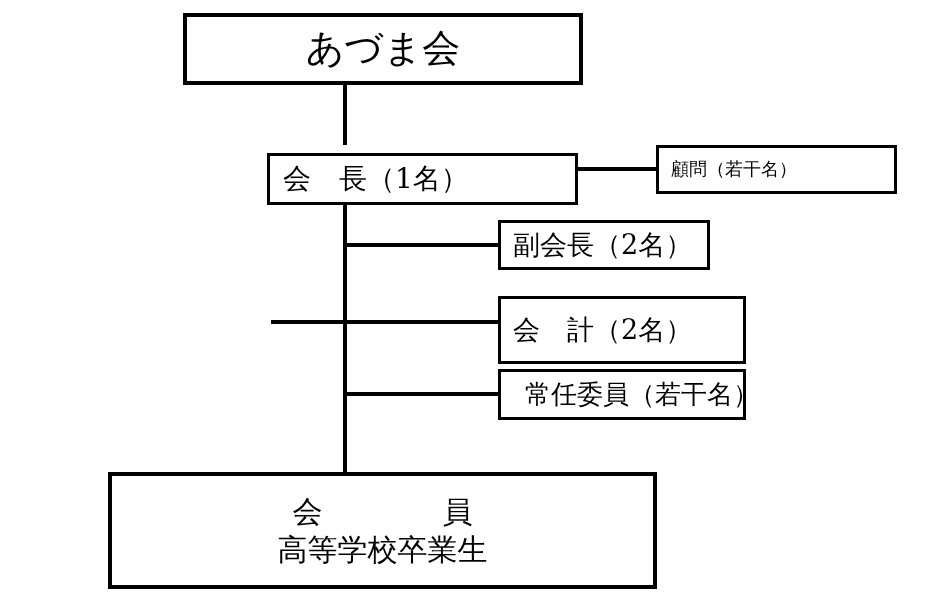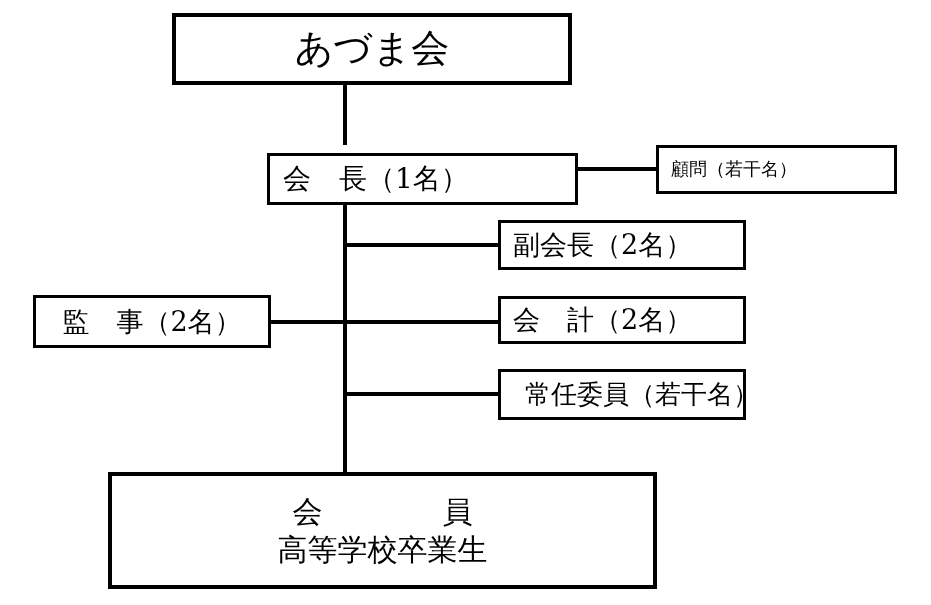--- a/index.html
+++ b/index.html
@@ -29,26 +29,26 @@
   .box.thick { border-width: 4px; }
   .box.center { justify-content: center; }
   .box.left   { justify-content: flex-start; }
 
   .line {
     position: absolute;
     background: #000000;
   }
 
   
-  #box-azuma   { left: 172px; top: 13px;  width: 400px; height: 72px;  font-size: 38px; }
+  #box-azuma   { left: 183px; top: 13px;  width: 400px; height: 72px;  font-size: 38px; }
   #box-kaicho  { left: 267px; top: 145px; width: 311px; height: 52px;  font-size: 28px; padding-left: 13px; margin-top: 8px; }
   #box-komon   { left: 656px; top: 145px; width: 241px; height: 49px;  font-size: 18px; padding-left: 12px; }
-  #box-fuku    { left: 498px; top: 220px; width: 248px; height: 50px;  font-size: 27px; padding-left: 12px; }
+  #box-fuku    { left: 498px; top: 220px; width: 212px; height: 50px;  font-size: 27px; padding-left: 12px; }
   #box-kanji   { left: 33px;  top: 295px; width: 238px; height: 53px;  font-size: 27px; }
-  #box-kaikei  { left: 498px; top: 296px; width: 248px; height: 48px;  font-size: 27px; padding-left: 12px; align-items: center; }
+  #box-kaikei  { left: 498px; top: 296px; width: 248px; height: 68px;  font-size: 27px; padding-left: 12px; align-items: center; }
   #box-jonin   { left: 498px; top: 369px; width: 248px; height: 51px;  font-size: 26px; padding-left: 24px; }
   #box-kaiin   { left: 108px; top: 472px; width: 549px; height: 117px; font-size: 30px; flex-direction: column; justify-content: center; line-height: 1.25; }
 
   
   #line-top-trunk   { left: 343px; top: 85px;  width: 4px;   height: 60px;  }
   #line-main-trunk  { left: 343px; top: 197px; width: 4px;   height: 275px; }
   #line-komon       { left: 578px; top: 167px; width: 78px;  height: 4px;   }
   #line-fuku        { left: 345px; top: 243px; width: 153px; height: 4px;   }
   #line-kanji-kaikei{ left: 271px; top: 320px; width: 227px; height: 4px;   }
   #line-jonin       { left: 345px; top: 392px; width: 153px; height: 4px;   }
@@ -74,23 +74,20 @@
   </div>
 
   <div class="box left" id="box-komon">
     <span>顧問（若干名）</span>
   </div>
 
   <div class="box left" id="box-fuku">
     <span>副会長（2名）</span>
   </div>
 
-  <div class="box center" id="box-kanji">
-    <span>監　事（2名）</span>
-  </div>
 
   <div class="box left" id="box-kaikei">
     <span>会　計（2名）</span>
   </div>
 
   <div class="box left" id="box-jonin">
     <span>常任委員（若干名）</span>
   </div>
 
   <div class="box thick" id="box-kaiin">

